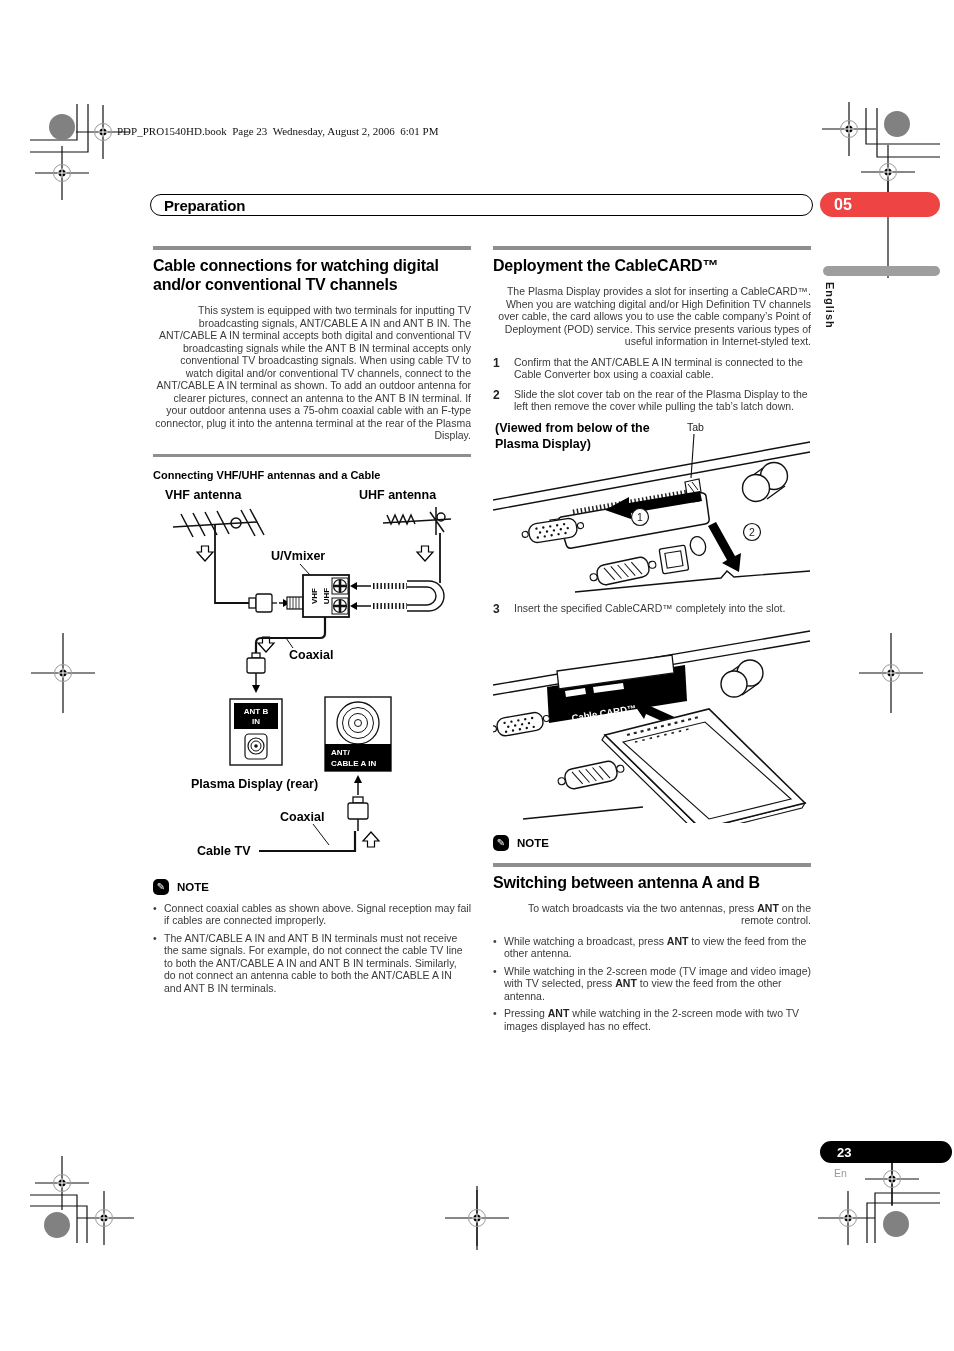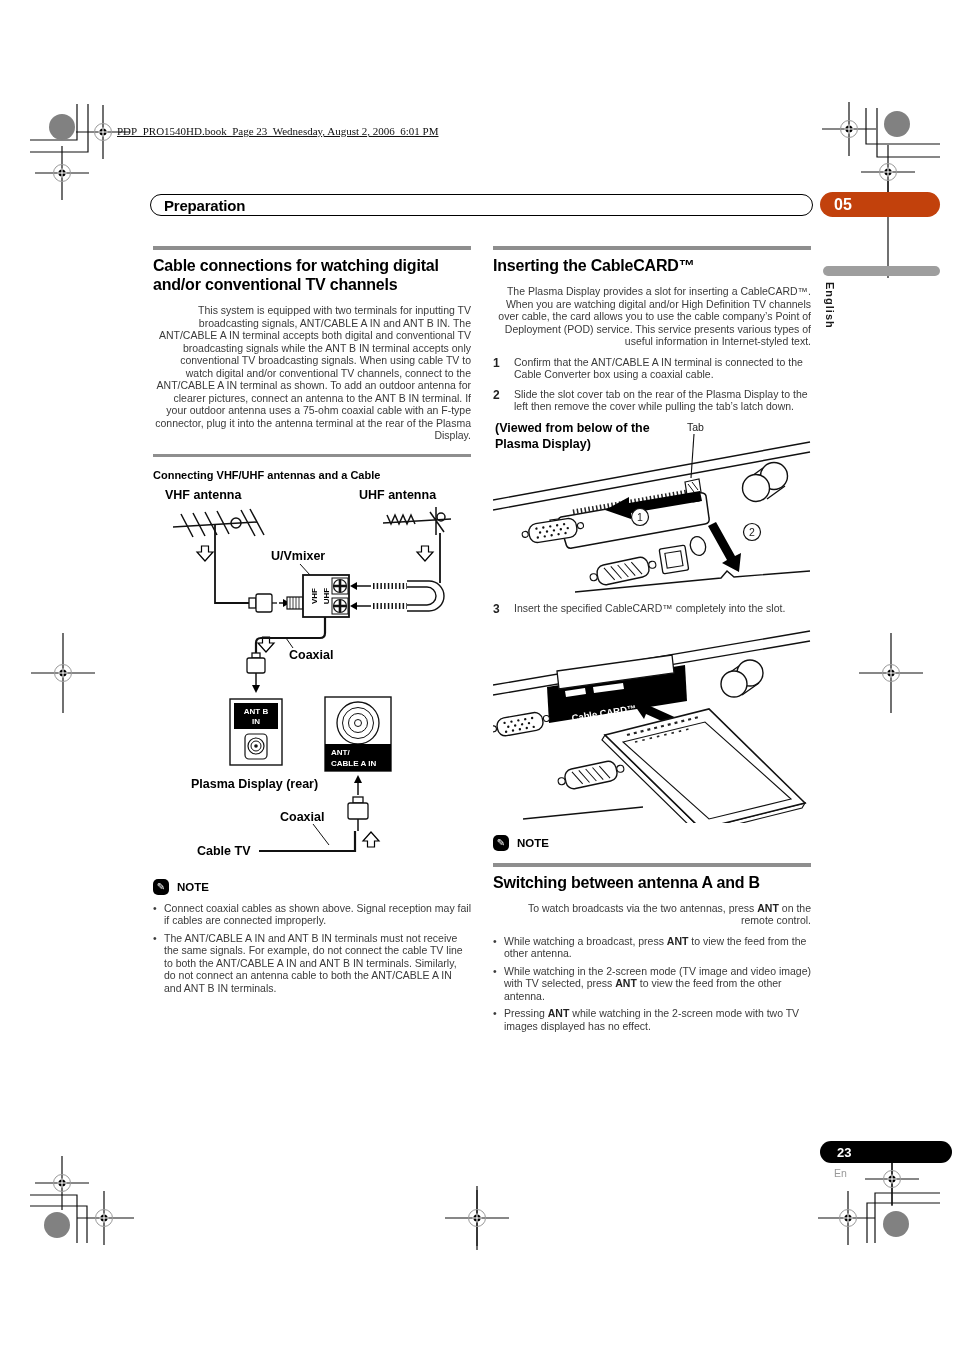--- a/index.html
+++ b/index.html
@@ -1,24 +1,24 @@
 <!DOCTYPE html>
 <html><head>
 <meta charset="utf-8">
 <style>
   html,body{margin:0;padding:0;background:#fff;}
   #page{position:relative;width:954px;height:1351px;background:#fff;overflow:hidden;
         font-family:"Liberation Sans",sans-serif;color:#000;}
   #printmarks{position:absolute;left:0;top:0;pointer-events:none;}
   .print-header{position:absolute;left:117px;top:125px;font-family:"Liberation Serif",serif;
-        font-size:11px;color:#111;white-space:pre;text-decoration:underline;}
+        font-size:11px;color:#111;white-space:pre;}
   .chapter-bar{position:absolute;left:150px;top:194px;width:648px;height:20px;
         border:1.6px solid #000;border-radius:12px;display:flex;align-items:center;
         padding-left:13px;font-size:15px;font-weight:bold;letter-spacing:-0.2px;background:#fff;}
-  .chapter-badge{position:absolute;left:820px;top:192px;width:106px;height:25px;background:#c2410c;
+  .chapter-badge{position:absolute;left:820px;top:192px;width:106px;height:25px;background:#ef4444;
         border-radius:13px;color:#fff;display:flex;align-items:center;padding-left:14px;
         font-size:16px;font-weight:bold;}
   .lang-bar{position:absolute;left:823px;top:266px;width:117px;height:10px;background:#9e9e9e;border-radius:5px;}
   .lang-tab{position:absolute;left:824px;top:282px;writing-mode:vertical-rl;font-size:11px;
         font-weight:bold;color:#1a1a1a;letter-spacing:1px;}
   .page-badge{position:absolute;left:820px;top:1141px;width:115px;height:22px;background:#000;
         border-radius:11px;color:#fff;display:flex;align-items:center;padding-left:17px;
         font-size:13px;font-weight:bold;}
   .page-lang{position:absolute;left:834px;top:1167px;font-size:10.5px;color:#999;}
   .col{position:absolute;top:246px;width:318px;}
@@ -305,21 +305,21 @@
       </div>
       <ul class="bullets">
         <li>Connect coaxial cables as shown above. Signal reception may fail if cables are connected improperly.</li>
         <li>The ANT/CABLE A IN and ANT B IN terminals must not receive the same signals. For example, do not connect the cable TV line to both the ANT/CABLE A IN and ANT B IN terminals. Similarly, do not connect an antenna cable to both the ANT/CABLE A IN and ANT B IN terminals.</li>
       </ul>
     </div>
   </div>
 
   <div class="col" id="col-right">
     <div class="rule"></div>
-    <h1>Inserting the CableCARD™</h1>
+    <h1>Deployment the CableCARD™</h1>
     <p class="body">The Plasma Display provides a slot for inserting a CableCARD™. When you are watching digital and/or High Definition TV channels over cable, the card allows you to use the cable company’s Point of Deployment (POD) service. This service presents various types of useful information in Internet-styled text.</p>
 
     <div class="step">
       <span class="step-num">1</span>
       <span class="step-text">Confirm that the ANT/CABLE A IN terminal is connected to the Cable Converter box using a coaxial cable.</span>
     </div>
     <div class="step">
       <span class="step-num">2</span>
       <span class="step-text">Slide the slot cover tab on the rear of the Plasma Display to the left then remove the cover while pulling the tab’s latch down.</span>
     </div>

